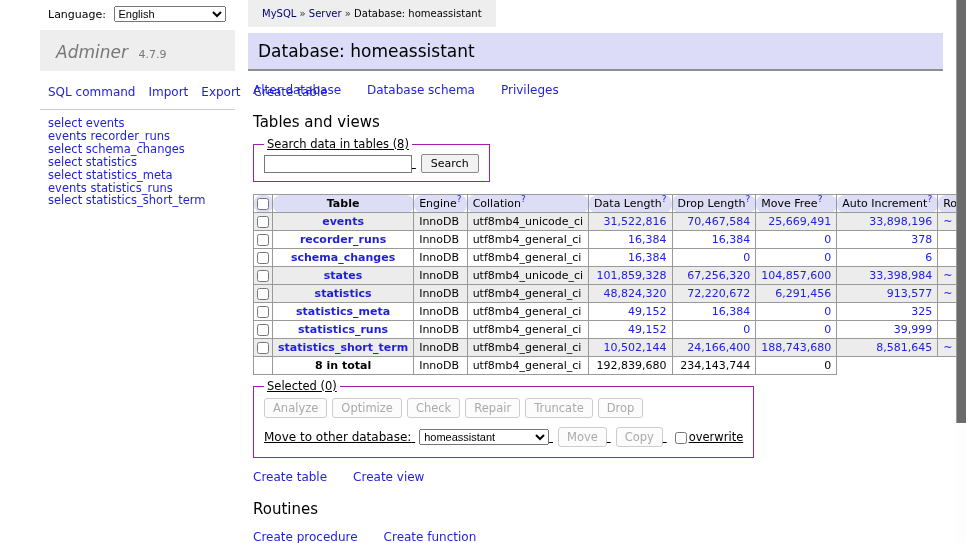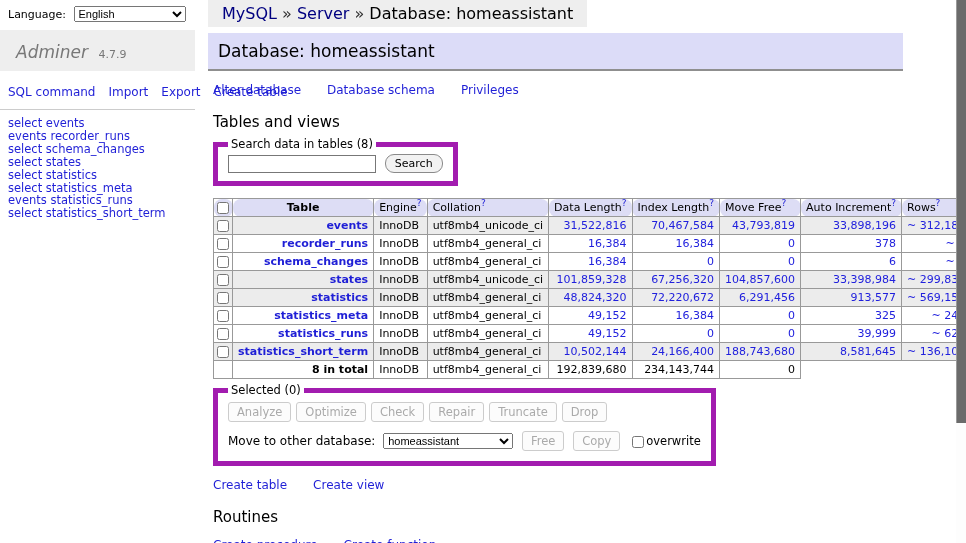--- a/index.html
+++ b/index.html
@@ -5,71 +5,71 @@
   * { box-sizing: border-box; }
   html,body { margin:0; padding:0; }
   body {
     width:966px; height:543px; overflow:hidden;
     background:#fff; color:#000;
     font-family:"DejaVu Sans","Liberation Sans",sans-serif;
     font-size:12px;
   }
   a { color:#1f1fd6; text-decoration:none; cursor:pointer; }
 
-  .layout { display:flex; width:966px; height:421px; }
+  .layout { display:flex; width:966px; height:421px;padding-left:40px; }
 
   
   #sidebar { flex:0 0 195px; width:195px; }
   .lang-row { padding:6px 0 5px 8px; font-size:11px; white-space:nowrap; }
   .lang-row select { width:112px; font-size:11px; margin-left:4px; }
   h1.adminer { margin:3px 0 0; background:#eee; padding:6px 16px 7px; font-weight:normal; }
   h1.adminer .app-name { font-style:italic; font-size:17px; color:#777; }
   h1.adminer .ver { font-size:11px; color:#777; margin-left:3px; }
   .db-row { margin:11px 8px 0; font-size:12px; white-space:nowrap; }
   .db-row select { width:120px; font-size:11px; margin-left:4px; }
   .menu-links { margin:13px 8px 0; width:160px; line-height:1.35; font-size:12px; }
   .menu-links a { margin-right:13px; white-space:nowrap; }
   #sidebar hr { border:0; border-top:1px solid #ccc; margin:9px 0 7px; }
   .table-links { margin:0 8px 0; font-size:11.5px; line-height:1.12; }
   .table-links a { display:block; }
 
   
   #main { flex:1; position:relative; }
   .topbar { height:27px; position:relative; white-space:nowrap; }
   .breadcrumb { display:inline-block; background:#eee; height:27px; line-height:27px;
-                padding:0 14px; margin-left:13px; font-size:16px; }
+                padding:0 14px; margin-left:13px; font-size:10px; }
   .breadcrumb a { color:#000080; }
   .breadcrumb .sep { color:#333; }
 
   button.sysbtn {
     font-family:inherit; font-size:11px; padding:2px 9px; color:#000;
-    background:#f2f2f2; border:1px solid #8a8a8a; border-radius:9px;
+    background:#f2f2f2; border:1px solid #8a8a8a; border-radius:2px;
   }
   h2.page-title {
     margin:6px 0 0 13px; width:695px; background:#dcdcf8;
     font-size:17px; font-weight:normal; padding:8px 0 8px 10px;
     border-bottom:2px solid #8f8f8f;
   }
   .content { padding-left:18px; }
   .links-row { margin:12px 0 0; }
   .links-row a { margin-right:26px; }
   h3.sect { font-weight:normal; font-size:15px; margin:16px 0 0; }
 
-  fieldset { display:inline-block; border:5px solid #a21caf; padding:3px 10px 8px; margin:6px 0 0; }
+  fieldset { display:inline-block; border:1px solid #a21caf; padding:3px 10px 8px; margin:6px 0 0;text-decoration:underline; }
   legend { font-size:11.5px; padding:0 3px; }
   .search-fs input[type="text"] { width:148px; height:18px; border:1px solid #777; font-size:11px; padding:1px 3px; vertical-align:middle; }
   .search-fs button { margin-left:5px; vertical-align:middle; }
 
   
   table.data { border-collapse:collapse; margin-top:12px; font-size:11px; }
   .data th, .data td { border:1px solid #999; padding:2px 5px; height:13px; white-space:nowrap; }
   .data thead td, .data thead th { background:#ddddf5; font-weight:normal; text-align:left;border-radius:8px; }
   .data thead th.col-table { text-align:center; font-weight:bold; }
   .data tbody tr.hl td, .data tbody tr.hl th { background:#ececec; }
-  .data th.name { text-align:right; background:inherit; }
+  .data th.name { text-align:center; background:inherit; }
   .data th.name a { font-weight:bold; }
   .data td.num { text-align:right; }
   .data td.num a { color:#2020dd; }
   .data td.check { text-align:center; padding:1px 3px; }
   .data input[type="checkbox"] { width:12px; height:12px; margin:0; vertical-align:middle; }
   sup.help { font-size:9px; line-height:0; }
   .data tfoot th, .data tfoot td { background:#fff; font-weight:normal; }
   .data tfoot th.name { font-weight:bold; }
   .data tfoot td.num { text-align:right; color:#000; }
 
@@ -102,21 +102,20 @@
     <h1 class="adminer">
       <span class="app-name">Adminer</span>
       <span class="ver">4.7.9</span>
     </h1>
     <p class="menu-links"><a>SQL command</a><a>Import</a><a>Export</a><a>Create table</a></p>
     <hr>
     <p class="table-links">
         <a>select events</a>
         <a>events recorder_runs</a>
         <a>select schema_changes</a>
-        <a>select states</a>
         <a>select statistics</a>
         <a>select statistics_meta</a>
         <a>events statistics_runs</a>
         <a>select statistics_short_term</a>
       </p>
   </aside>
 
   <div id="main">
     <div class="topbar">
       <span class="breadcrumb"><a>MySQL</a><span class="sep"> » </span><a>Server</a><span class="sep"> » </span><span>Database: homeassistant</span></span>
@@ -150,35 +149,35 @@
         </colgroup>
         <thead>
           <tr>
             <td class="check">
               <input type="checkbox" style="">
             </td>
           <th class="col-table"><span>Table</span></th>
               <th><span>Engine</span><sup class="help"><a>?</a></sup></th>
               <th><span>Collation</span><sup class="help"><a>?</a></sup></th>
               <th><span>Data Length</span><sup class="help"><a>?</a></sup></th>
-              <th><span>Index Length</span><sup class="help"><a>?</a></sup></th>
+              <th><span>Drop Length</span><sup class="help"><a>?</a></sup></th>
               <th><span>Move Free</span><sup class="help"><a>?</a></sup></th>
               <th><span>Auto Increment</span><sup class="help"><a>?</a></sup></th>
               <th><span>Rows</span><sup class="help"><a>?</a></sup></th>
             </tr>
         </thead>
         <tbody>
             <tr class="hl">
               <td class="check"><input type="checkbox" style=""></td>
               <th class="name"><a>events</a></th>
               <td>InnoDB</td>
               <td>utf8mb4_unicode_ci</td>
               <td class="num"><a>31,522,816</a></td>
               <td class="num"><a>70,467,584</a></td>
-              <td class="num"><a>43,793,819</a></td>
+              <td class="num"><a>25,669,491</a></td>
               <td class="num"><a>33,898,196</a></td>
               <td class="num"><a>~ 312,180</a></td>
             </tr>
             <tr>
               <td class="check"><input type="checkbox" style=""></td>
               <th class="name"><a>recorder_runs</a></th>
               <td>InnoDB</td>
               <td>utf8mb4_general_ci</td>
               <td class="num"><a>16,384</a></td>
               <td class="num"><a>16,384</a></td>
@@ -265,21 +264,21 @@
           </tr>
         </tfoot>
       </table>
 
       <fieldset class="sel-fs">
         <legend>Selected (0)</legend>
         <div class="btn-row"><button class="dbtn" disabled="">Analyze</button><button class="dbtn" disabled="">Optimize</button><button class="dbtn" disabled="">Check</button><button class="dbtn" disabled="">Repair</button><button class="dbtn" disabled="">Truncate</button><button class="dbtn" disabled="">Drop</button></div>
         <div class="move-row">
           <span>Move to other database:</span>
           <select><option>homeassistant</option></select>
-          <button class="dbtn" disabled="">Free</button>
+          <button class="dbtn" disabled="">Move</button>
           <button class="dbtn" disabled="">Copy</button>
           <span class="ow">
             <input type="checkbox" style=""><span>overwrite</span>
           </span>
         </div>
       </fieldset>
 
       <p class="links-row"><a>Create table</a><a>Create view</a></p>
 
       <h3 class="sect">Routines</h3>

